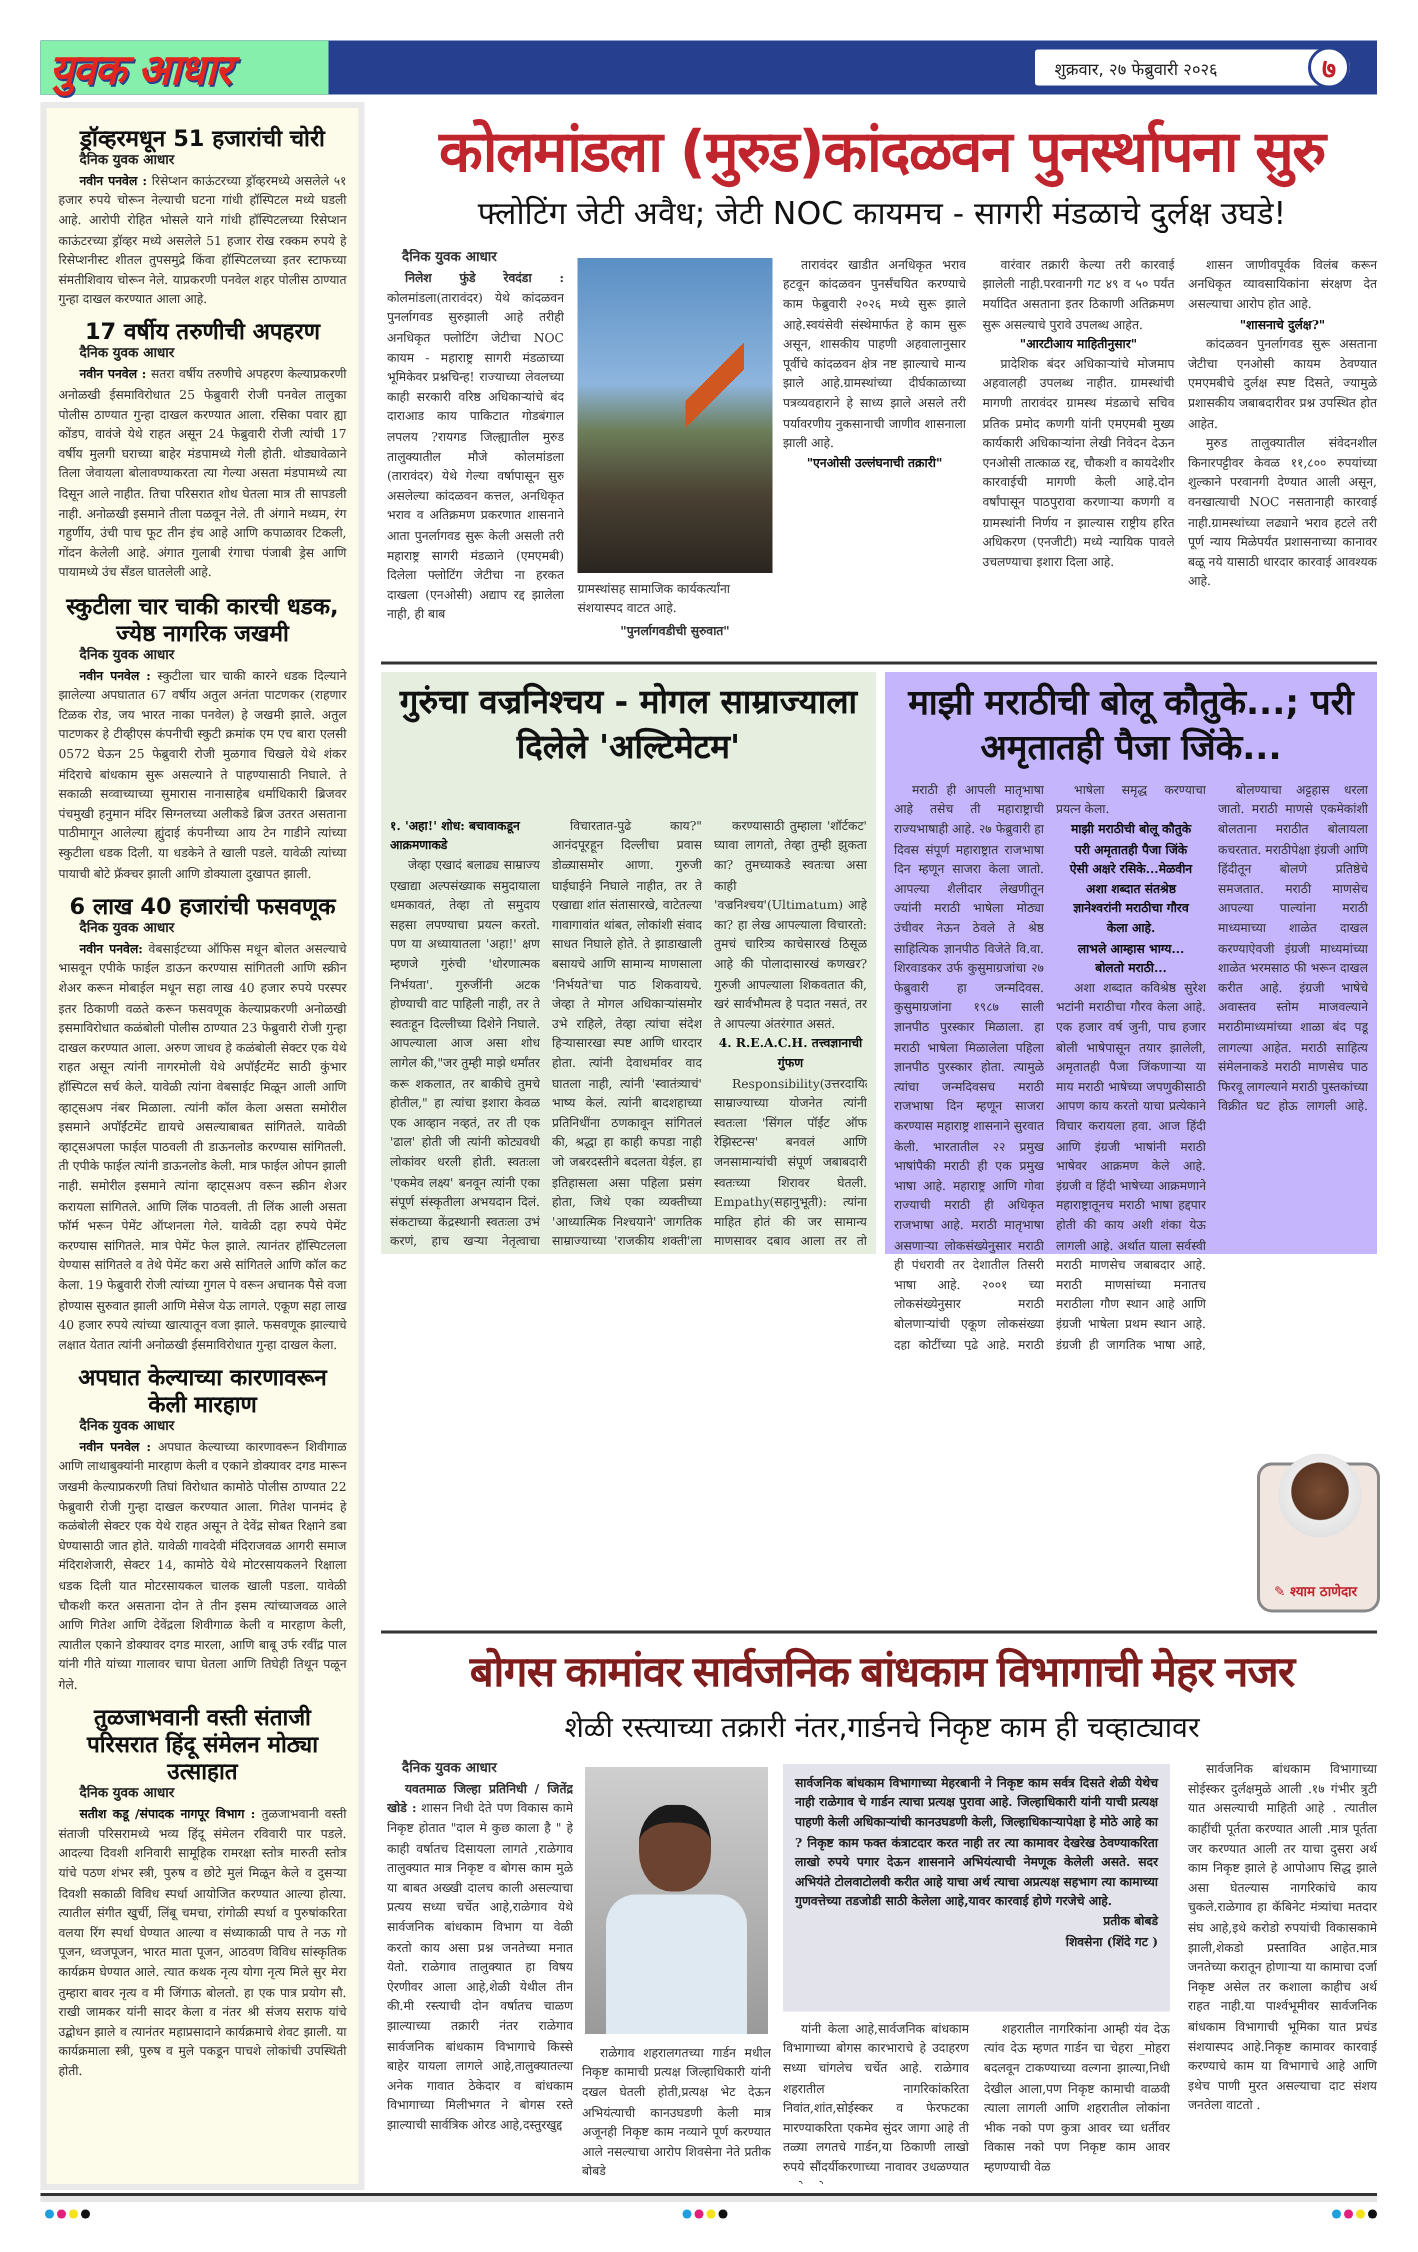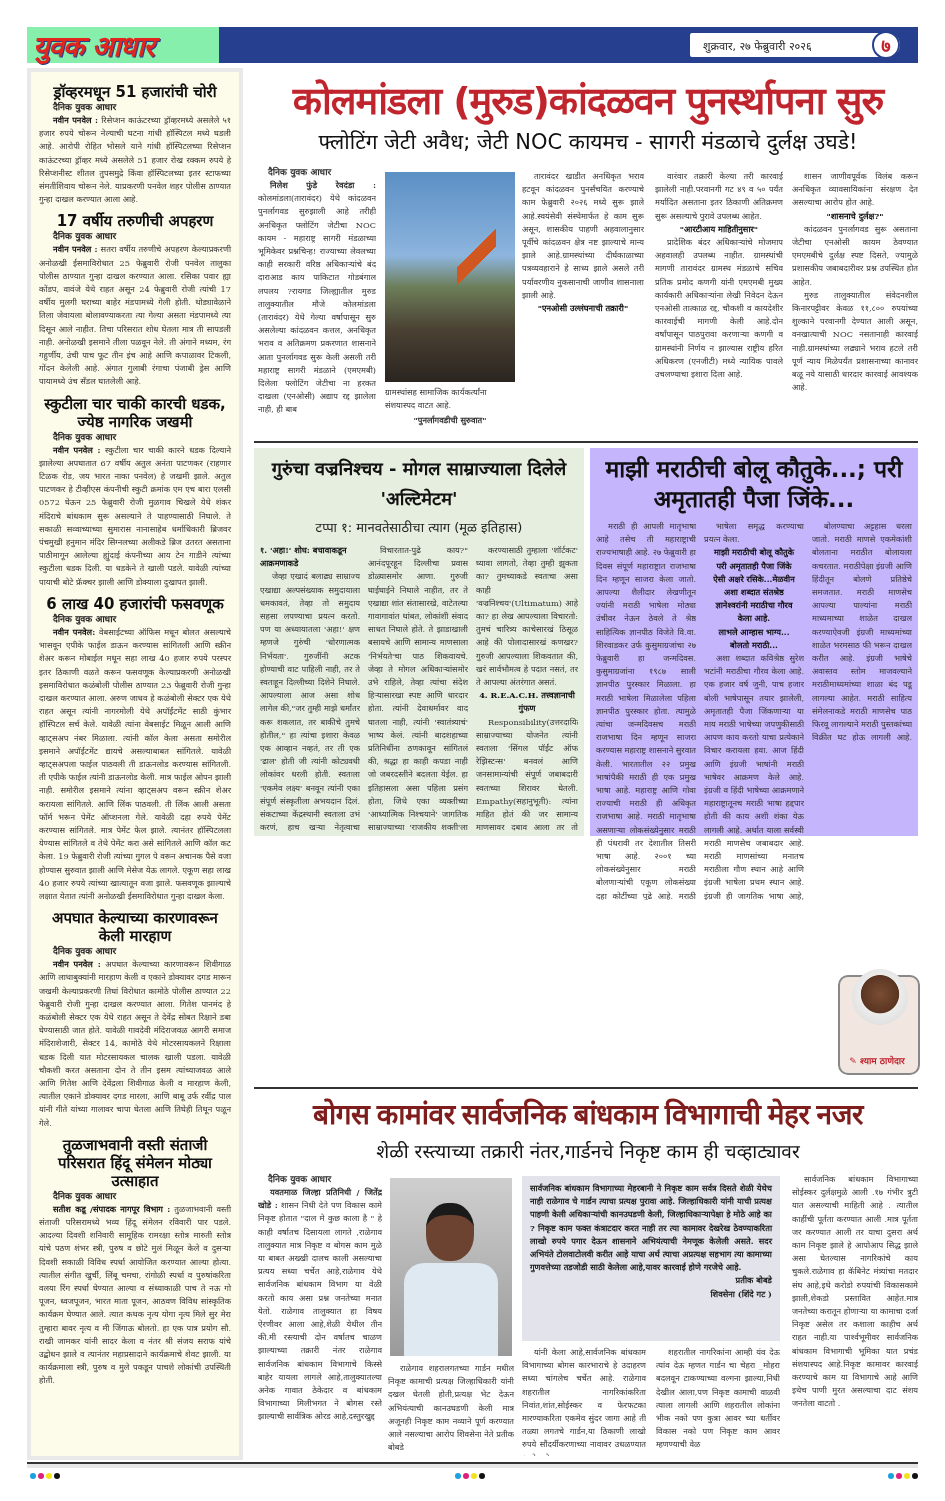--- a/index.html
+++ b/index.html
@@ -18,21 +18,21 @@
 .main-sub{position:absolute;left:258px;top:128px;width:660px;font-family:"DejaVu Sans",sans-serif;font-size:21px;text-align:center;color:#111;line-height:28px}
 .col{position:absolute;font-size:8.2px;line-height:13.2px;text-align:justify;color:#333}
 .col p{text-indent:12px}
 .col .c{text-align:center;text-indent:0;font-weight:bold;color:#111}
 .photo{position:absolute;background:linear-gradient(#5b8fc4 0%,#8db5de 40%,#6c7d58 55%,#4a4133 75%,#2a2520 100%)}
 .excavator{position:absolute;left:55%;top:22%;width:30%;height:40%;background:linear-gradient(135deg,transparent 40%,#d0571f 40%,#d0571f 55%,transparent 55%)}
 .caption{position:absolute;font-size:8.2px;line-height:13px;color:#333}
 .hr{position:absolute;height:2px;background:#333}
 .box-green{position:absolute;left:254px;top:448px;width:330px;height:388px;background:#e6eedf}
 .box-pink{position:absolute;left:590px;top:448px;width:328px;height:388px;background:#c4b5fd}
-.box-h{font-family:"DejaVu Sans",sans-serif;font-weight:bold;font-size:18px;text-align:center;line-height:30px;color:#111;margin-top:6px}
+.box-h{font-family:"DejaVu Sans",sans-serif;font-weight:bold;font-size:22px;text-align:center;line-height:30px;color:#111;margin-top:6px}
 .box-sub{font-family:"DejaVu Sans",sans-serif;font-size:13px;text-align:center;margin-top:4px}
 .portrait{position:absolute;left:838px;top:975px;width:82px;height:100px;border:2px solid #888;border-radius:10px;background:#f2e6e0}
 .portrait .face{position:absolute;left:12px;top:-8px;width:56px;height:56px;border-radius:50%;background:radial-gradient(circle at 50% 45%,#7a4d33 0%,#5a3522 45%,#ececec 47%,#d6d6d6 100%)}
 .portrait .name{position:absolute;bottom:6px;left:0;right:4px;text-align:center;font-family:"DejaVu Sans",sans-serif;font-weight:bold;font-size:9px;color:#c0252e}
 .bottom-h{position:absolute;left:258px;top:1096px;width:660px;font-family:Liberation Sans, sans-serif;font-weight:bold;font-size:28px;text-align:center;color:#7f1d1d;line-height:38px;letter-spacing:-0.5px}
 .bottom-sub{position:absolute;left:258px;top:1138px;width:660px;font-family:"DejaVu Sans",sans-serif;font-size:19px;text-align:center;color:#111}
 .quote{position:absolute;left:522px;top:1176px;width:258px;height:165px;background:#e3e3ec;padding:6px 8px;font-size:8.2px;line-height:13.2px;font-weight:bold;color:#222;text-align:justify}
 .quote .sig{text-align:right}
 .man{position:absolute;left:390px;top:1178px;width:122px;height:178px;background:linear-gradient(#cfcfcf,#9a9a9a)}
 .man .head{position:absolute;left:36px;top:25px;width:48px;height:58px;border-radius:45%;background:#6b4330;border-top:12px solid #1a1a1a}
@@ -110,21 +110,20 @@
 <div class="col" style="left:792px;top:170px;width:126px;height:272px;overflow:hidden">
   <p>शासन जाणीवपूर्वक विलंब करून अनधिकृत व्यावसायिकांना संरक्षण देत असल्याचा आरोप होत आहे.</p>
   <p class="c">"शासनाचे दुर्लक्ष?"</p>
   <p>कांदळवन पुनर्लागवड सुरू असताना जेटीचा एनओसी कायम ठेवण्यात एमएमबीचे दुर्लक्ष स्पष्ट दिसते, ज्यामुळे प्रशासकीय जबाबदारीवर प्रश्न उपस्थित होत आहेत.</p>
   <p>मुरुड तालुक्यातील संवेदनशील किनारपट्टीवर केवळ ११,८०० रुपयांच्या शुल्काने परवानगी देण्यात आली असून, वनखात्याची NOC नसतानाही कारवाई नाही.ग्रामस्थांच्या लढ्याने भराव हटले तरी पूर्ण न्याय मिळेपर्यंत प्रशासनाच्या कानावर बळू नये यासाठी धारदार कारवाई आवश्यक आहे.</p>
 </div>
 <div class="hr" style="left:254px;top:441px;width:664px"></div>
 
 <div class="box-green">
   <div class="box-h">गुरुंचा वज्रनिश्चय - मोगल साम्राज्याला दिलेले 'अल्टिमेटम'</div>
-  <div class="box-sub">टप्पा १: मानवतेसाठीचा त्याग (मूळ इतिहास)</div>
   <div class="col" style="left:6px;top:96px;width:100px;height:288px;overflow:hidden">
     <p class="c" style="text-align:left">१. 'अहा!' शोध: बचावाकडून आक्रमणाकडे</p>
     <p>जेव्हा एखादं बलाढ्य साम्राज्य एखाद्या अल्पसंख्याक समुदायाला धमकावतं, तेव्हा तो समुदाय सहसा लपण्याचा प्रयत्न करतो. पण या अध्यायातला 'अहा!' क्षण म्हणजे गुरुंची 'धोरणात्मक निर्भयता'. गुरुजींनी अटक होण्याची वाट पाहिली नाही, तर ते स्वतःहून दिल्लीच्या दिशेने निघाले. आपल्याला आज असा शोध लागेल की,"जर तुम्ही माझे धर्मांतर करू शकलात, तर बाकीचे तुमचे होतील," हा त्यांचा इशारा केवळ एक आव्हान नव्हतं, तर ती एक 'ढाल' होती जी त्यांनी कोट्यवधी लोकांवर धरली होती. स्वतःला 'एकमेव लक्ष्य' बनवून त्यांनी एका संपूर्ण संस्कृतीला अभयदान दिलं. संकटाच्या केंद्रस्थानी स्वतःला उभं करणं, हाच खऱ्या नेतृत्वाचा उच्चांक आहे.</p>
 
   </div>
   <div class="col" style="left:114px;top:96px;width:100px;height:288px;overflow:hidden">
     <p>विचारतात-पुढे काय?" आनंदपूरहून दिल्लीचा प्रवास डोळ्यासमोर आणा. गुरुजी घाईघाईने निघाले नाहीत, तर ते एखाद्या शांत संतासारखे, वाटेतल्या गावागावांत थांबत, लोकांशी संवाद साधत निघाले होते. ते झाडाखाली बसायचे आणि सामान्य माणसाला 'निर्भयते'चा पाठ शिकवायचे. जेव्हा ते मोगल अधिकाऱ्यांसमोर उभे राहिले, तेव्हा त्यांचा संदेश हिऱ्यासारखा स्पष्ट आणि धारदार होता. त्यांनी देवाधर्मावर वाद घातला नाही, त्यांनी 'स्वातंत्र्याचं' भाष्य केलं. त्यांनी बादशहाच्या प्रतिनिधींना ठणकावून सांगितलं की, श्रद्धा हा काही कपडा नाही जो जबरदस्तीने बदलता येईल. हा इतिहासला असा पहिला प्रसंग होता, जिथे एका व्यक्तीच्या 'आध्यात्मिक निश्चयाने' जागतिक साम्राज्याच्या 'राजकीय शक्ती'ला आव्हान दिलं होतं.</p>
 
   </div>
   <div class="col" style="left:222px;top:96px;width:102px;height:288px;overflow:hidden">

